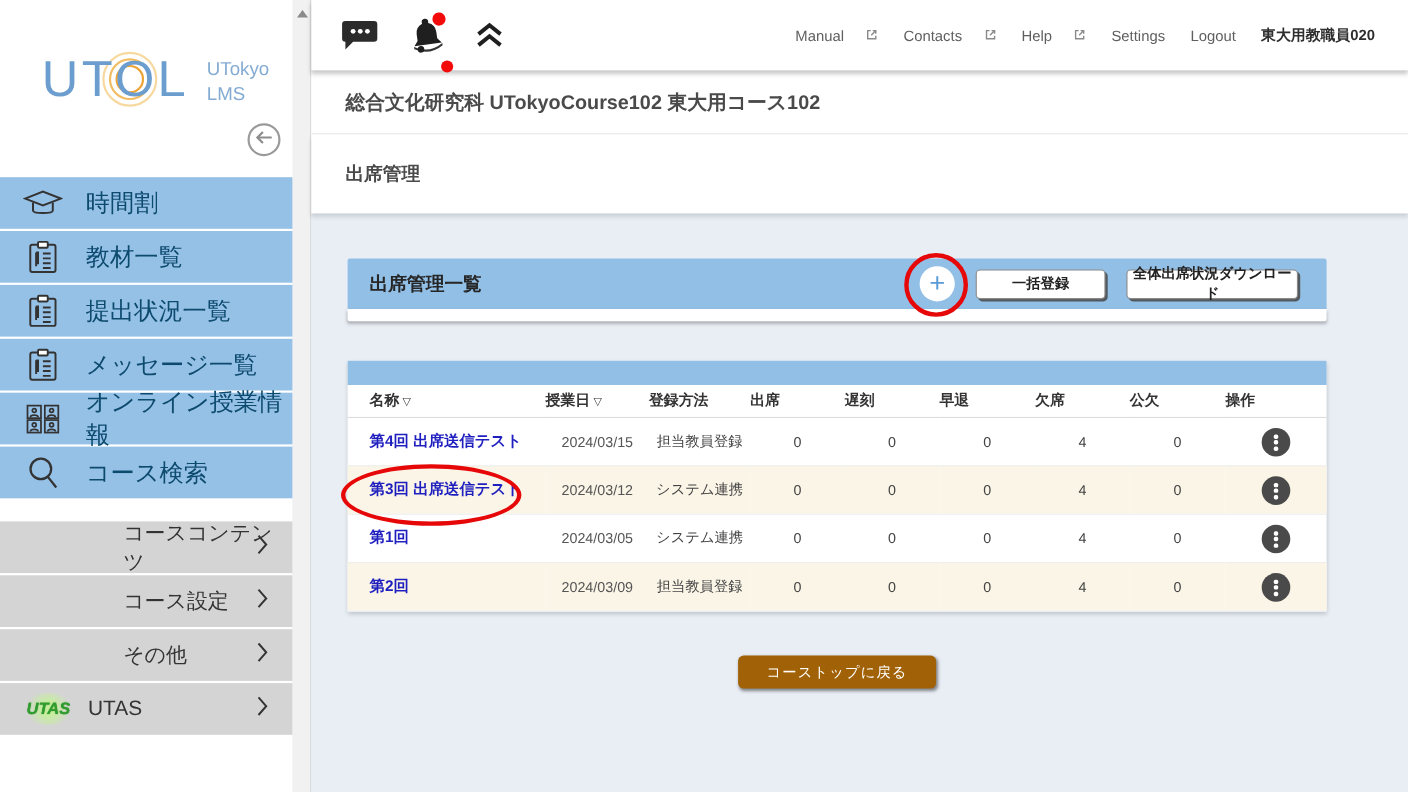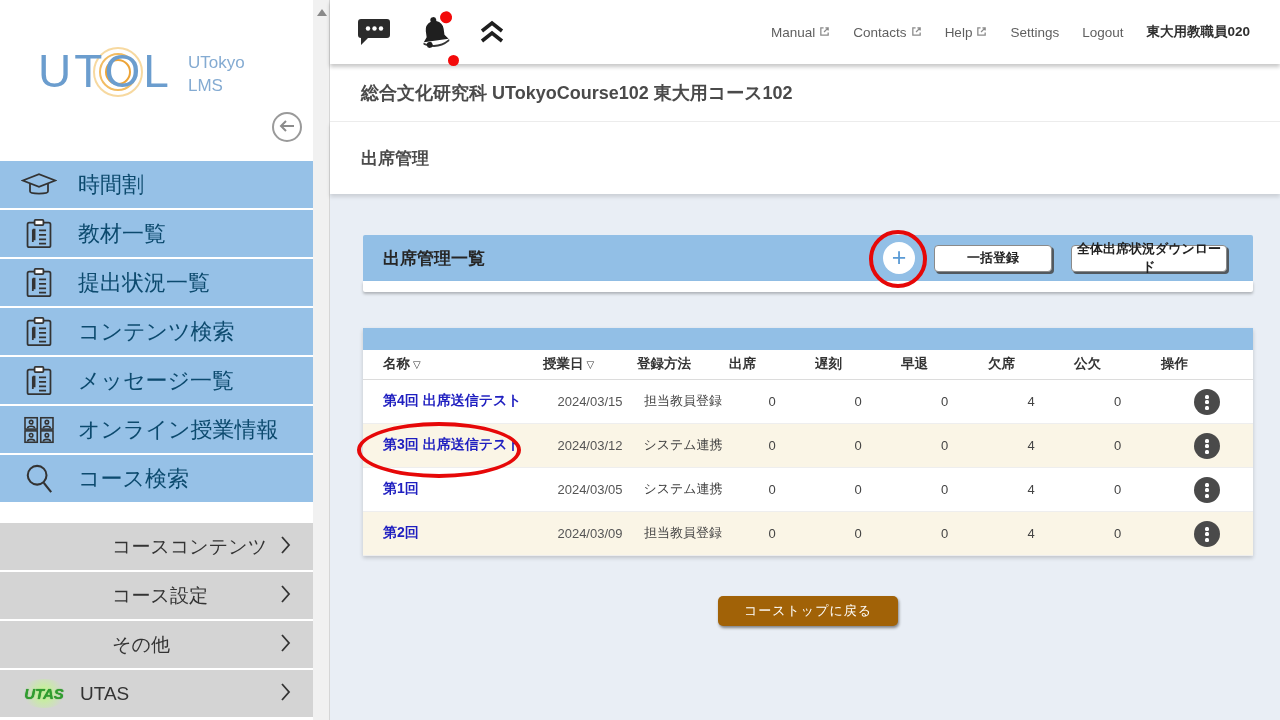--- a/index.html
+++ b/index.html
@@ -1,21 +1,21 @@
 <!DOCTYPE html>
 <html><head>
 <meta charset="utf-8">
 <style>
   *{margin:0;padding:0;box-sizing:border-box}
   html,body{width:1280px;height:720px;overflow:hidden}
   body{font-family:"Liberation Sans","DejaVu Sans",sans-serif;background:#e9eef5;color:#333}
   .app{display:flex;width:1280px;height:720px}
 
   
-  .sidebar{width:313px;background:#fff;flex-shrink:0;display:flex;flex-direction:column}
+  .sidebar{width:266px;background:#fff;flex-shrink:0;display:flex;flex-direction:column}
   .logo-area{height:161px;position:relative;background:#fff}
   .logo-brand{position:absolute;left:38px;top:44px;font-size:46px;letter-spacing:3px;color:#6b9dce;z-index:2}
   .ring{position:absolute;border-radius:50%;z-index:1}
   .ring1{left:105px;top:59px;width:26px;height:26px;border:2px solid #eda437}
   .ring2{left:99px;top:53px;width:38px;height:38px;border:2px solid #f2bc62}
   .ring3{left:93px;top:47px;width:50px;height:50px;border:2px solid #f7d9a0}
   .logo-sub{position:absolute;left:188px;top:52px;font-size:17px;color:#84abd2;line-height:1.35;z-index:2}
   .collapse-btn{position:absolute;right:11px;top:112px;width:30px;height:30px;border:2px solid #9a9a9a;border-radius:50%;background:#fff;display:flex;align-items:center;justify-content:center;cursor:pointer}
   .nav-item{height:47px;margin-bottom:2px;background:#96c1e7;display:flex;align-items:center;padding-left:20px;cursor:pointer}
   .nav-icon{width:38px;height:36px;display:flex;align-items:center;justify-content:center;flex-shrink:0}
@@ -33,21 +33,21 @@
   .scroll-up{position:absolute;top:9px;left:3.5px;width:0;height:0;border-left:5px solid transparent;border-right:5px solid transparent;border-bottom:7px solid #8a8a8a}
 
   
   .main{flex:1;position:relative;display:flex;flex-direction:column;background:#e9eef5}
   .topbar{height:64px;background:#fff;display:flex;align-items:center;position:relative;z-index:6;box-shadow:0 3px 4px rgba(0,0,0,.22)}
   .top-icons{display:flex;align-items:center;gap:29px;padding-left:27px}
   .top-icon{cursor:pointer;display:flex;align-items:center;justify-content:center}
   .bell-wrap{position:relative;transform:rotate(-8deg)}
   .bell-badge{position:absolute;top:-3px;right:-4px;width:12px;height:12px;border-radius:50%;background:#f30a0a}
   .top-links{margin-left:auto;display:flex;align-items:center;gap:23px;padding-right:30px;font-size:13.5px;color:#5f5f5f}
-  .top-link{display:flex;align-items:center;gap:4px;cursor:pointer}
+  .top-link{display:flex;align-items:center;gap:20px;cursor:pointer}
   .username{font-weight:bold;color:#2e2e2e}
 
   .title-bar{height:58px;background:#fff;display:flex;align-items:center;padding-left:31px;border-bottom:1px solid #ececec;position:relative;z-index:5}
   .course-title{font-size:18px;font-weight:bold;color:#4a4a4a}
   .section-bar{height:72px;background:#fff;display:flex;align-items:center;padding-left:31px;position:relative;z-index:4;box-shadow:0 3px 4px rgba(0,0,0,.13)}
   .section-title{font-size:17px;font-weight:bold;color:#4a4a4a}
 
   .content{flex:1;position:relative;padding:41px 0 0 33px}
 
   .panel-bar{width:890px;height:46px;background:#92bfe6;border-radius:2px 2px 0 0;display:flex;align-items:center;padding:0 26px 0 20px}
@@ -130,31 +130,20 @@
     <div class="nav-item">
       <span class="nav-icon">
         <svg width="30" height="32" viewBox="0 0 34 36" fill="none" stroke="#333" stroke-width="2">
             <rect x="4" y="5" width="26" height="28" rx="2"></rect>
             <rect x="12" y="2" width="10" height="6" rx="1" fill="#fff"></rect>
             <path d="M10 13 v14 M10 13 h2 v12"></path>
             <path d="M17 14 h8 M17 19 h8 M17 24 h8 M17 29 h8"></path>
           </svg>
       </span>
       <span class="nav-label">提出状況一覧</span>
-    </div>
-    <div class="nav-item">
-      <span class="nav-icon">
-        <svg width="30" height="32" viewBox="0 0 34 36" fill="none" stroke="#333" stroke-width="2">
-            <rect x="4" y="5" width="26" height="28" rx="2"></rect>
-            <rect x="12" y="2" width="10" height="6" rx="1" fill="#fff"></rect>
-            <path d="M10 13 v14 M10 13 h2 v12"></path>
-            <path d="M17 14 h8 M17 19 h8 M17 24 h8 M17 29 h8"></path>
-          </svg>
-      </span>
-      <span class="nav-label">コンテンツ検索</span>
     </div>
     <div class="nav-item">
       <span class="nav-icon">
         <svg width="30" height="32" viewBox="0 0 34 36" fill="none" stroke="#333" stroke-width="2">
             <rect x="4" y="5" width="26" height="28" rx="2"></rect>
             <rect x="12" y="2" width="10" height="6" rx="1" fill="#fff"></rect>
             <path d="M10 13 v14 M10 13 h2 v12"></path>
             <path d="M17 14 h8 M17 19 h8 M17 24 h8 M17 29 h8"></path>
           </svg>
       </span>

